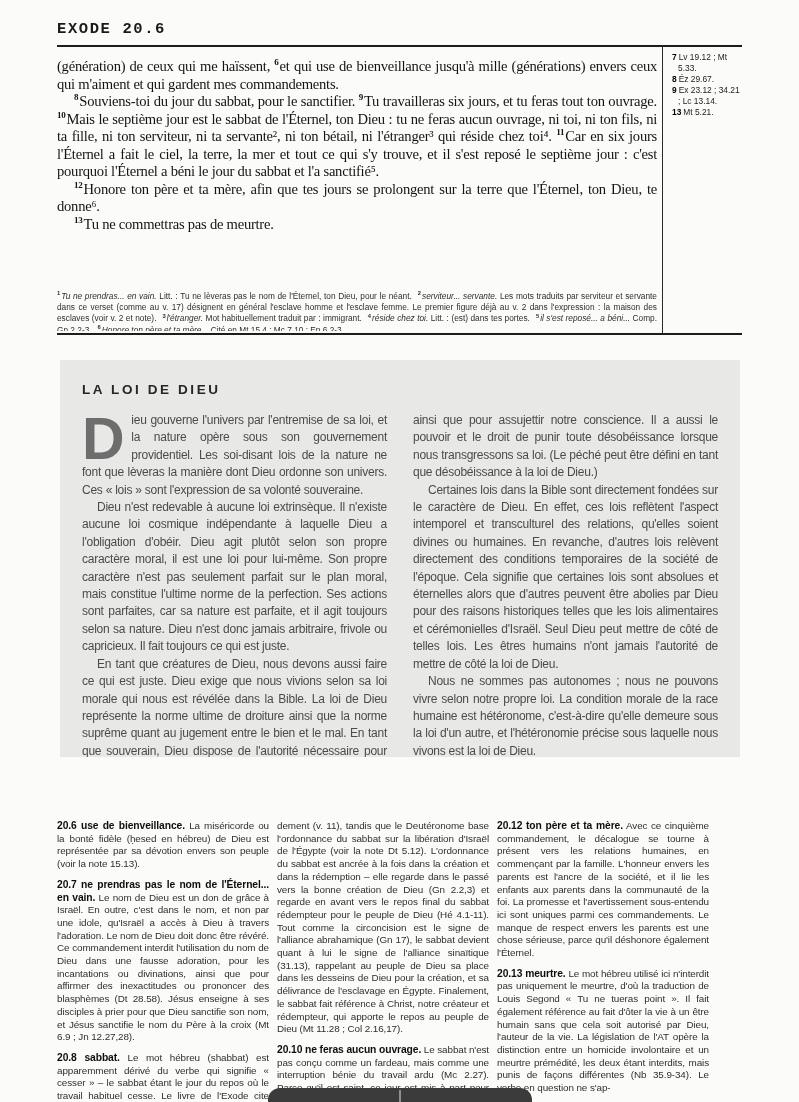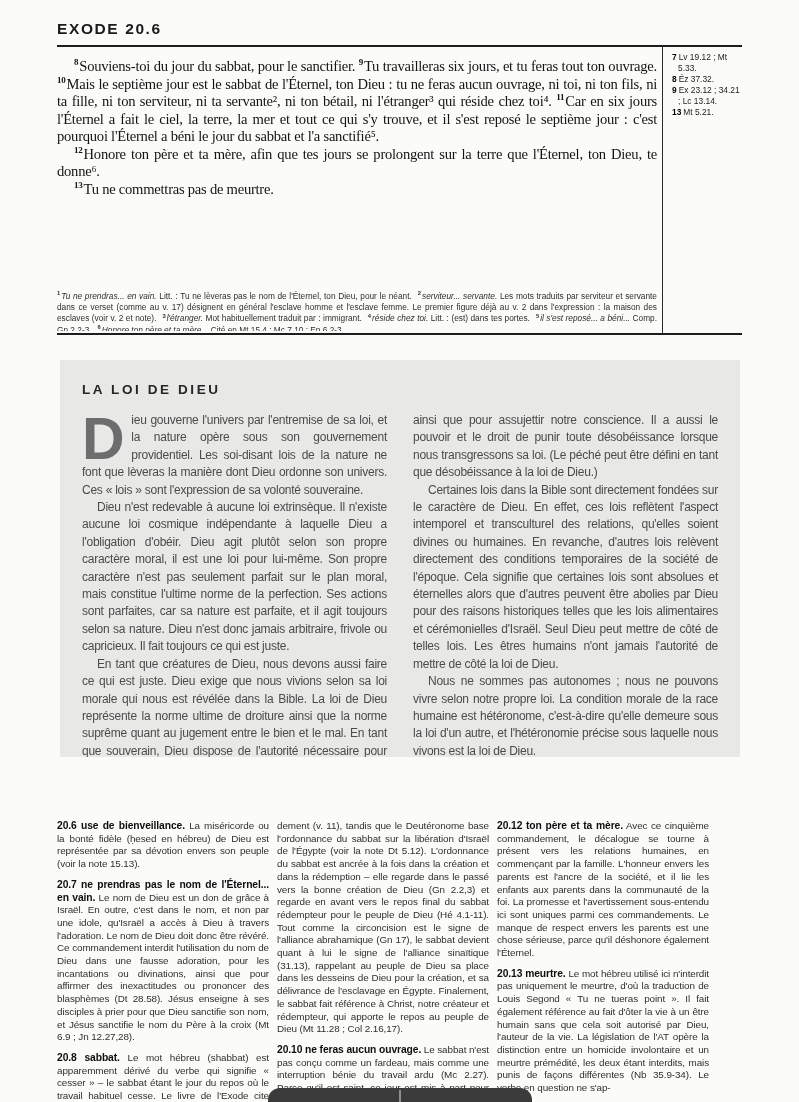--- a/index.html
+++ b/index.html
@@ -3,21 +3,21 @@
 <meta charset="utf-8">
 <style>
   * { margin:0; padding:0; box-sizing:border-box; }
   html,body { background:#ffffff; }
   #page {
     position:relative; width:799px; height:1102px;
     background:#fbfbf9; overflow:hidden;
     font-family:"Liberation Sans", sans-serif; color:#1c1c1c;
   }
   
-  .hdr { position:absolute; left:57px; right:57px; top:20px; height:20px; }
+  .hdr { position:absolute; left:57px; right:57px; top:20px; height:20px;font-family:Liberation Mono, monospace; }
   .hdr .book { position:absolute; left:0; top:0; font-size:15.5px; font-weight:700; letter-spacing:1.6px; color:#1a1a1a; }
   .hdr .pnum { position:absolute; left:0; right:0; top:0; text-align:center; font-size:15.5px; font-weight:700; letter-spacing:1px; color:#1a1a1a; }
   .rule { position:absolute; left:57px; right:57px; height:1.6px; background:#1d1d1d; }
   .rule-top { top:45px; }
   .rule-mid { top:333px; }
   .vrule { position:absolute; left:662px; top:45px; width:1.2px; height:290px; background:#2a2a2a; }
 
   
   .bible {
     position:absolute; left:57px; top:58px; width:600px; height:230px; overflow:hidden;
@@ -86,30 +86,31 @@
 <body>
 
 <div id="page">
 
   <div class="hdr">
     <span class="book">EXODE 20.6</span>
   </div>
   <div class="rule rule-top"></div>
 
   <section class="bible">
+    <p class="noindent"><span>(génération) de ceux qui me haïssent, </span><sup class="v">6</sup><span>et qui use de bienveillance jusqu'à mille (générations) envers ceux qui m'aiment et qui gardent mes commandements.</span></p>
     <p><sup class="v">8</sup><span>Souviens-toi du jour du sabbat, pour le sanctifier. </span><sup class="v">9</sup><span>Tu travailleras six jours, et tu feras tout ton ouvrage. </span><sup class="v">10</sup><span>Mais le septième jour est le sabbat de l'Éternel, ton Dieu : tu ne feras aucun ouvrage, ni toi, ni ton fils, ni ta fille, ni ton serviteur, ni ta servante², ni ton bétail, ni l'étranger³ qui réside chez toi⁴. </span><sup class="v">11</sup><span>Car en six jours l'Éternel a fait le ciel, la terre, la mer et tout ce qui s'y trouve, et il s'est reposé le septième jour : c'est pourquoi l'Éternel a béni le jour du sabbat et l'a sanctifié⁵.</span></p>
     <p><sup class="v">12</sup><span>Honore ton père et ta mère, afin que tes jours se prolongent sur la terre que l'Éternel, ton Dieu, te donne⁶.</span></p>
     <p><sup class="v">13</sup><span>Tu ne commettras pas de meurtre.</span></p>
   </section>
 
   <div class="vrule"></div>
 
   <aside class="xrefs">
     <div class="xref"><b>7</b><span>Lv 19.12 ; Mt 5.33.</span></div>
-    <div class="xref"><b>8</b><span>Éz 37.32.</span></div>
+    <div class="xref"><b>8</b><span>Éz 29.67.</span></div>
     <div class="xref"><b>9</b><span>Ex 23.12 ; 34.21 ; Lc 13.14.</span></div>
     <div class="xref"><b>13</b><span>Mt 5.21.</span></div>
   </aside>
 
   <section class="fnotes">
     <p><span class="fn"><sup>1</sup><i>Tu ne prendras... en vain.</i> <span>Litt. : Tu ne lèveras pas le nom de l'Éternel, ton Dieu, pour le néant.</span></span><span class="fn"><sup>2</sup><i>serviteur... servante.</i> <span>Les mots traduits par serviteur et servante dans ce verset (comme au v. 17) désignent en général l'esclave homme et l'esclave femme. Le premier figure déjà au v. 2 dans l'expression : la maison des esclaves (voir v. 2 et note).</span></span><span class="fn"><sup>3</sup><i>l'étranger.</i> <span>Mot habituellement traduit par : immigrant.</span></span><span class="fn"><sup>4</sup><i>réside chez toi.</i> <span>Litt. : (est) dans tes portes.</span></span><span class="fn"><sup>5</sup><i>il s'est reposé... a béni...</i> <span>Comp. Gn 2.2-3.</span></span><span class="fn"><sup>6</sup><i>Honore ton père et ta mère...</i> <span>Cité en Mt 15.4 ; Mc 7.10 ; Ep 6.2-3.</span></span></p>
   </section>
 
   <div class="rule rule-mid"></div>
 

